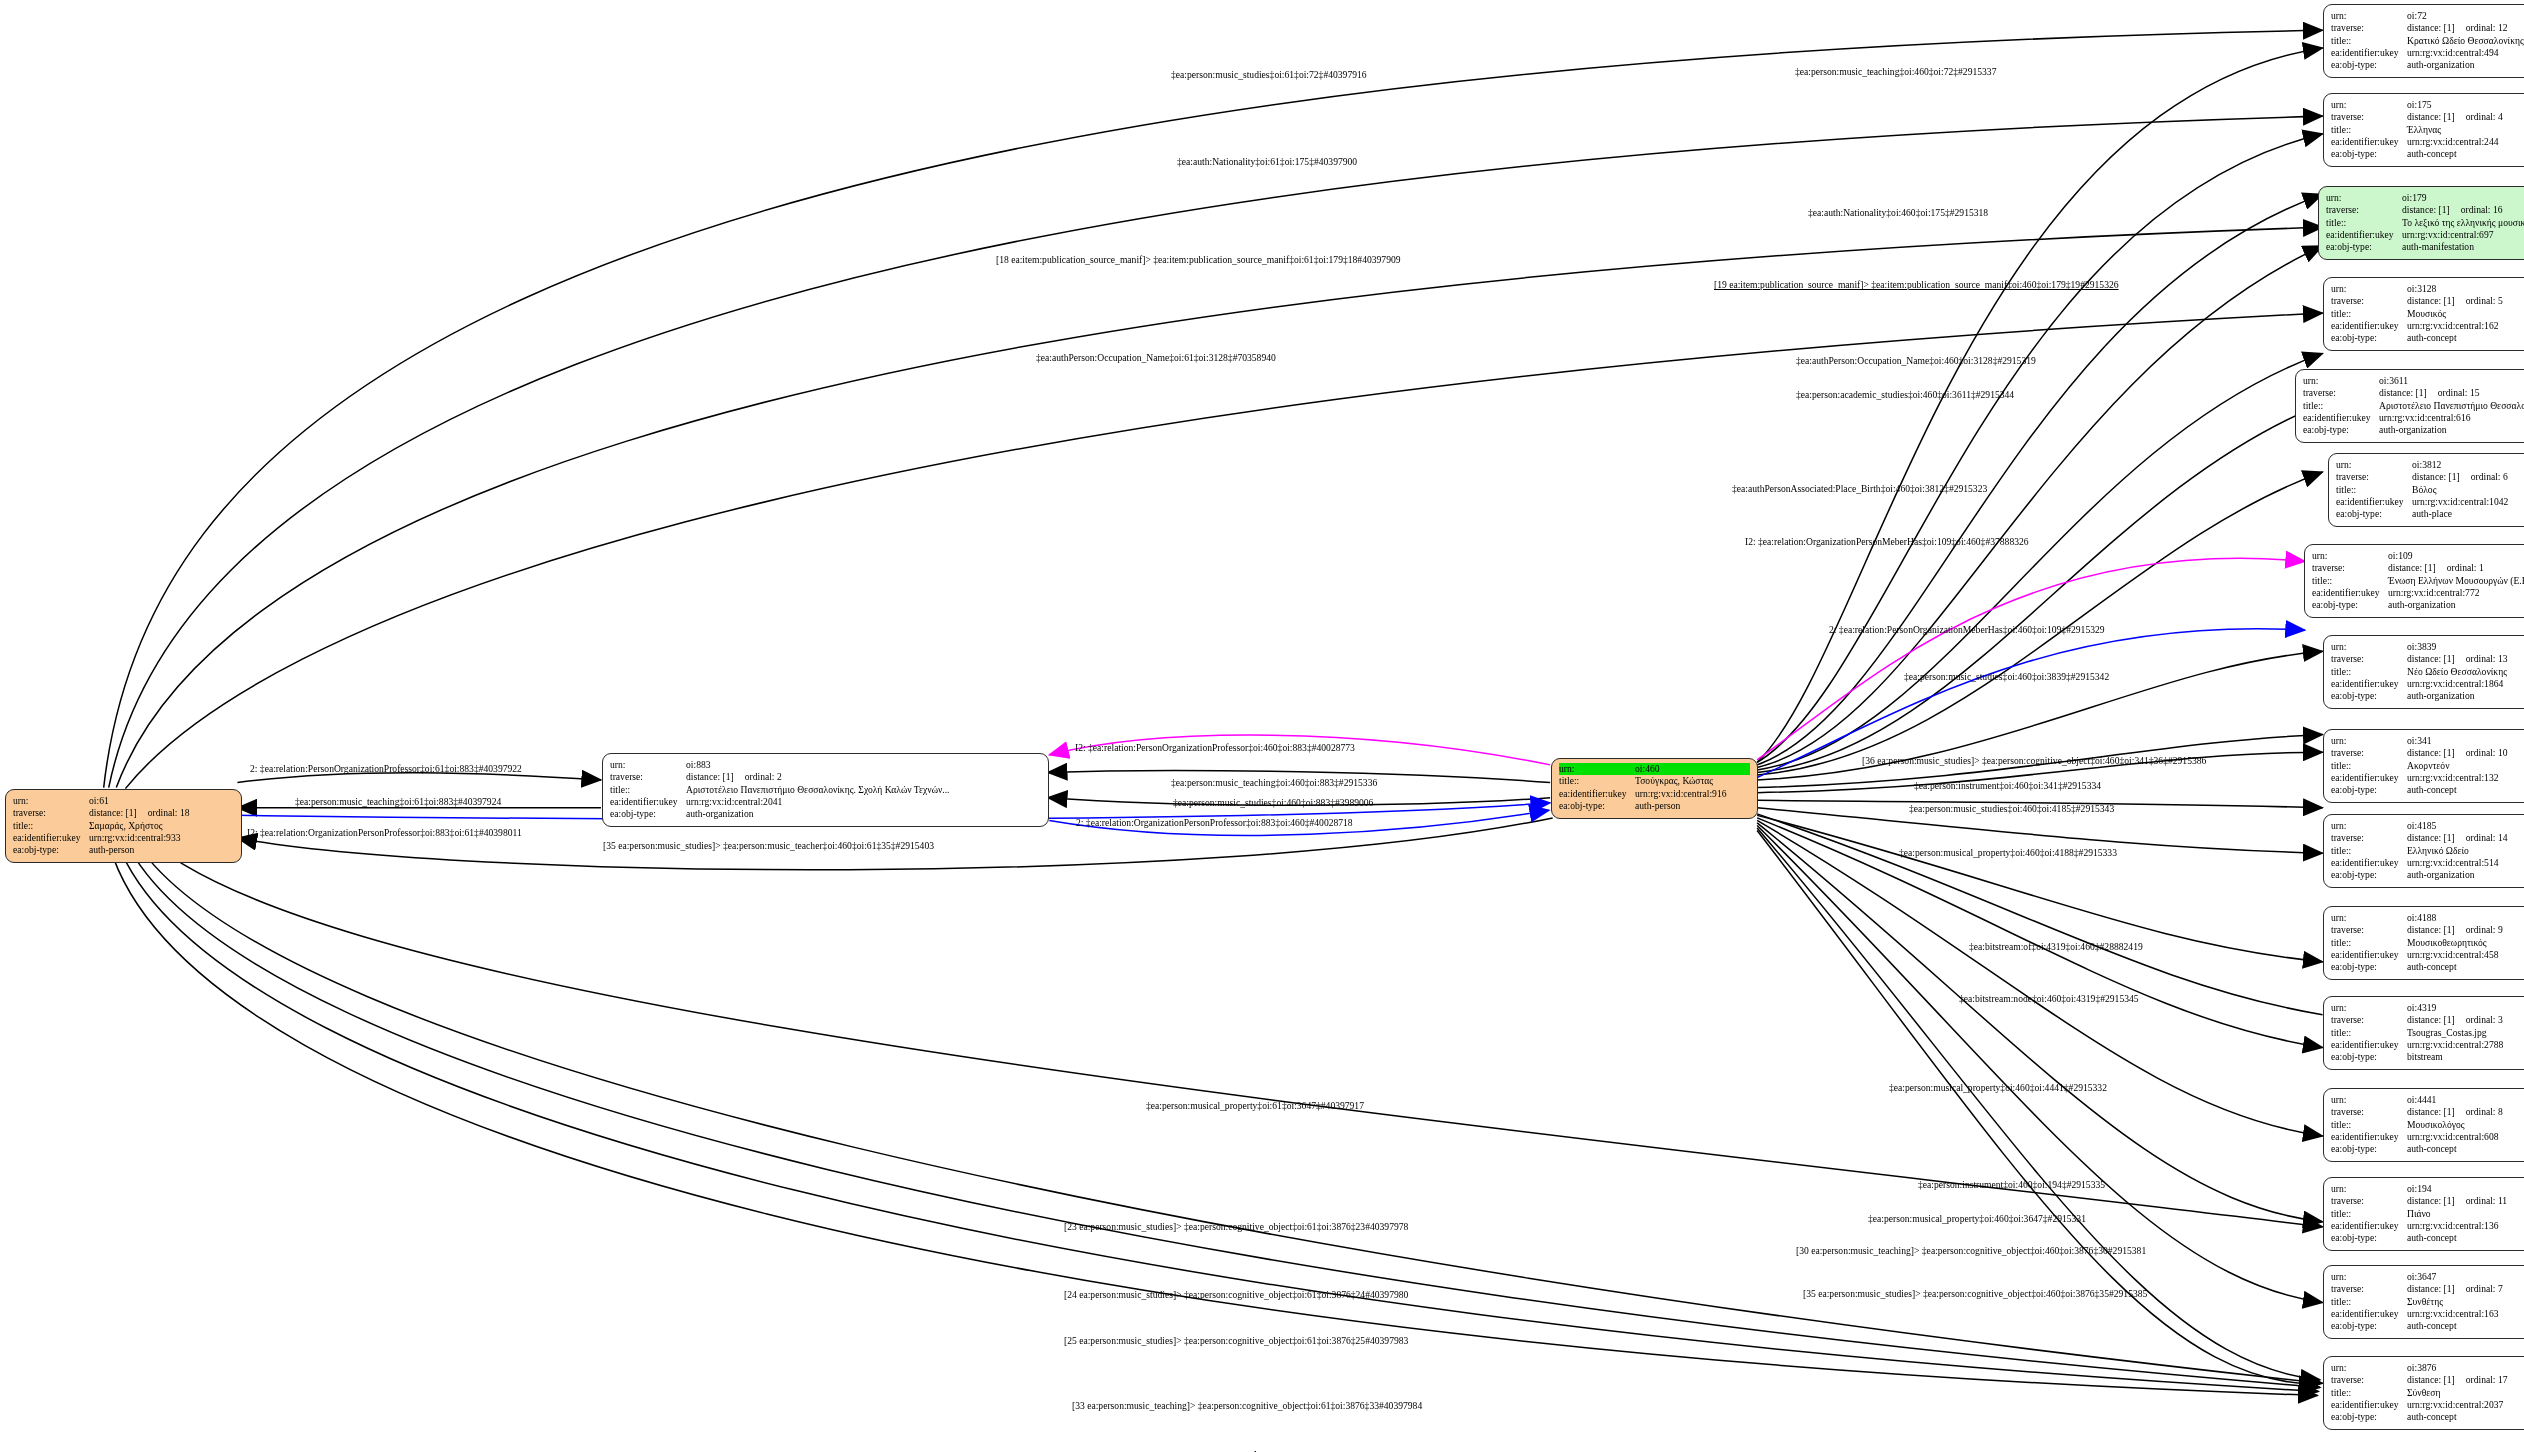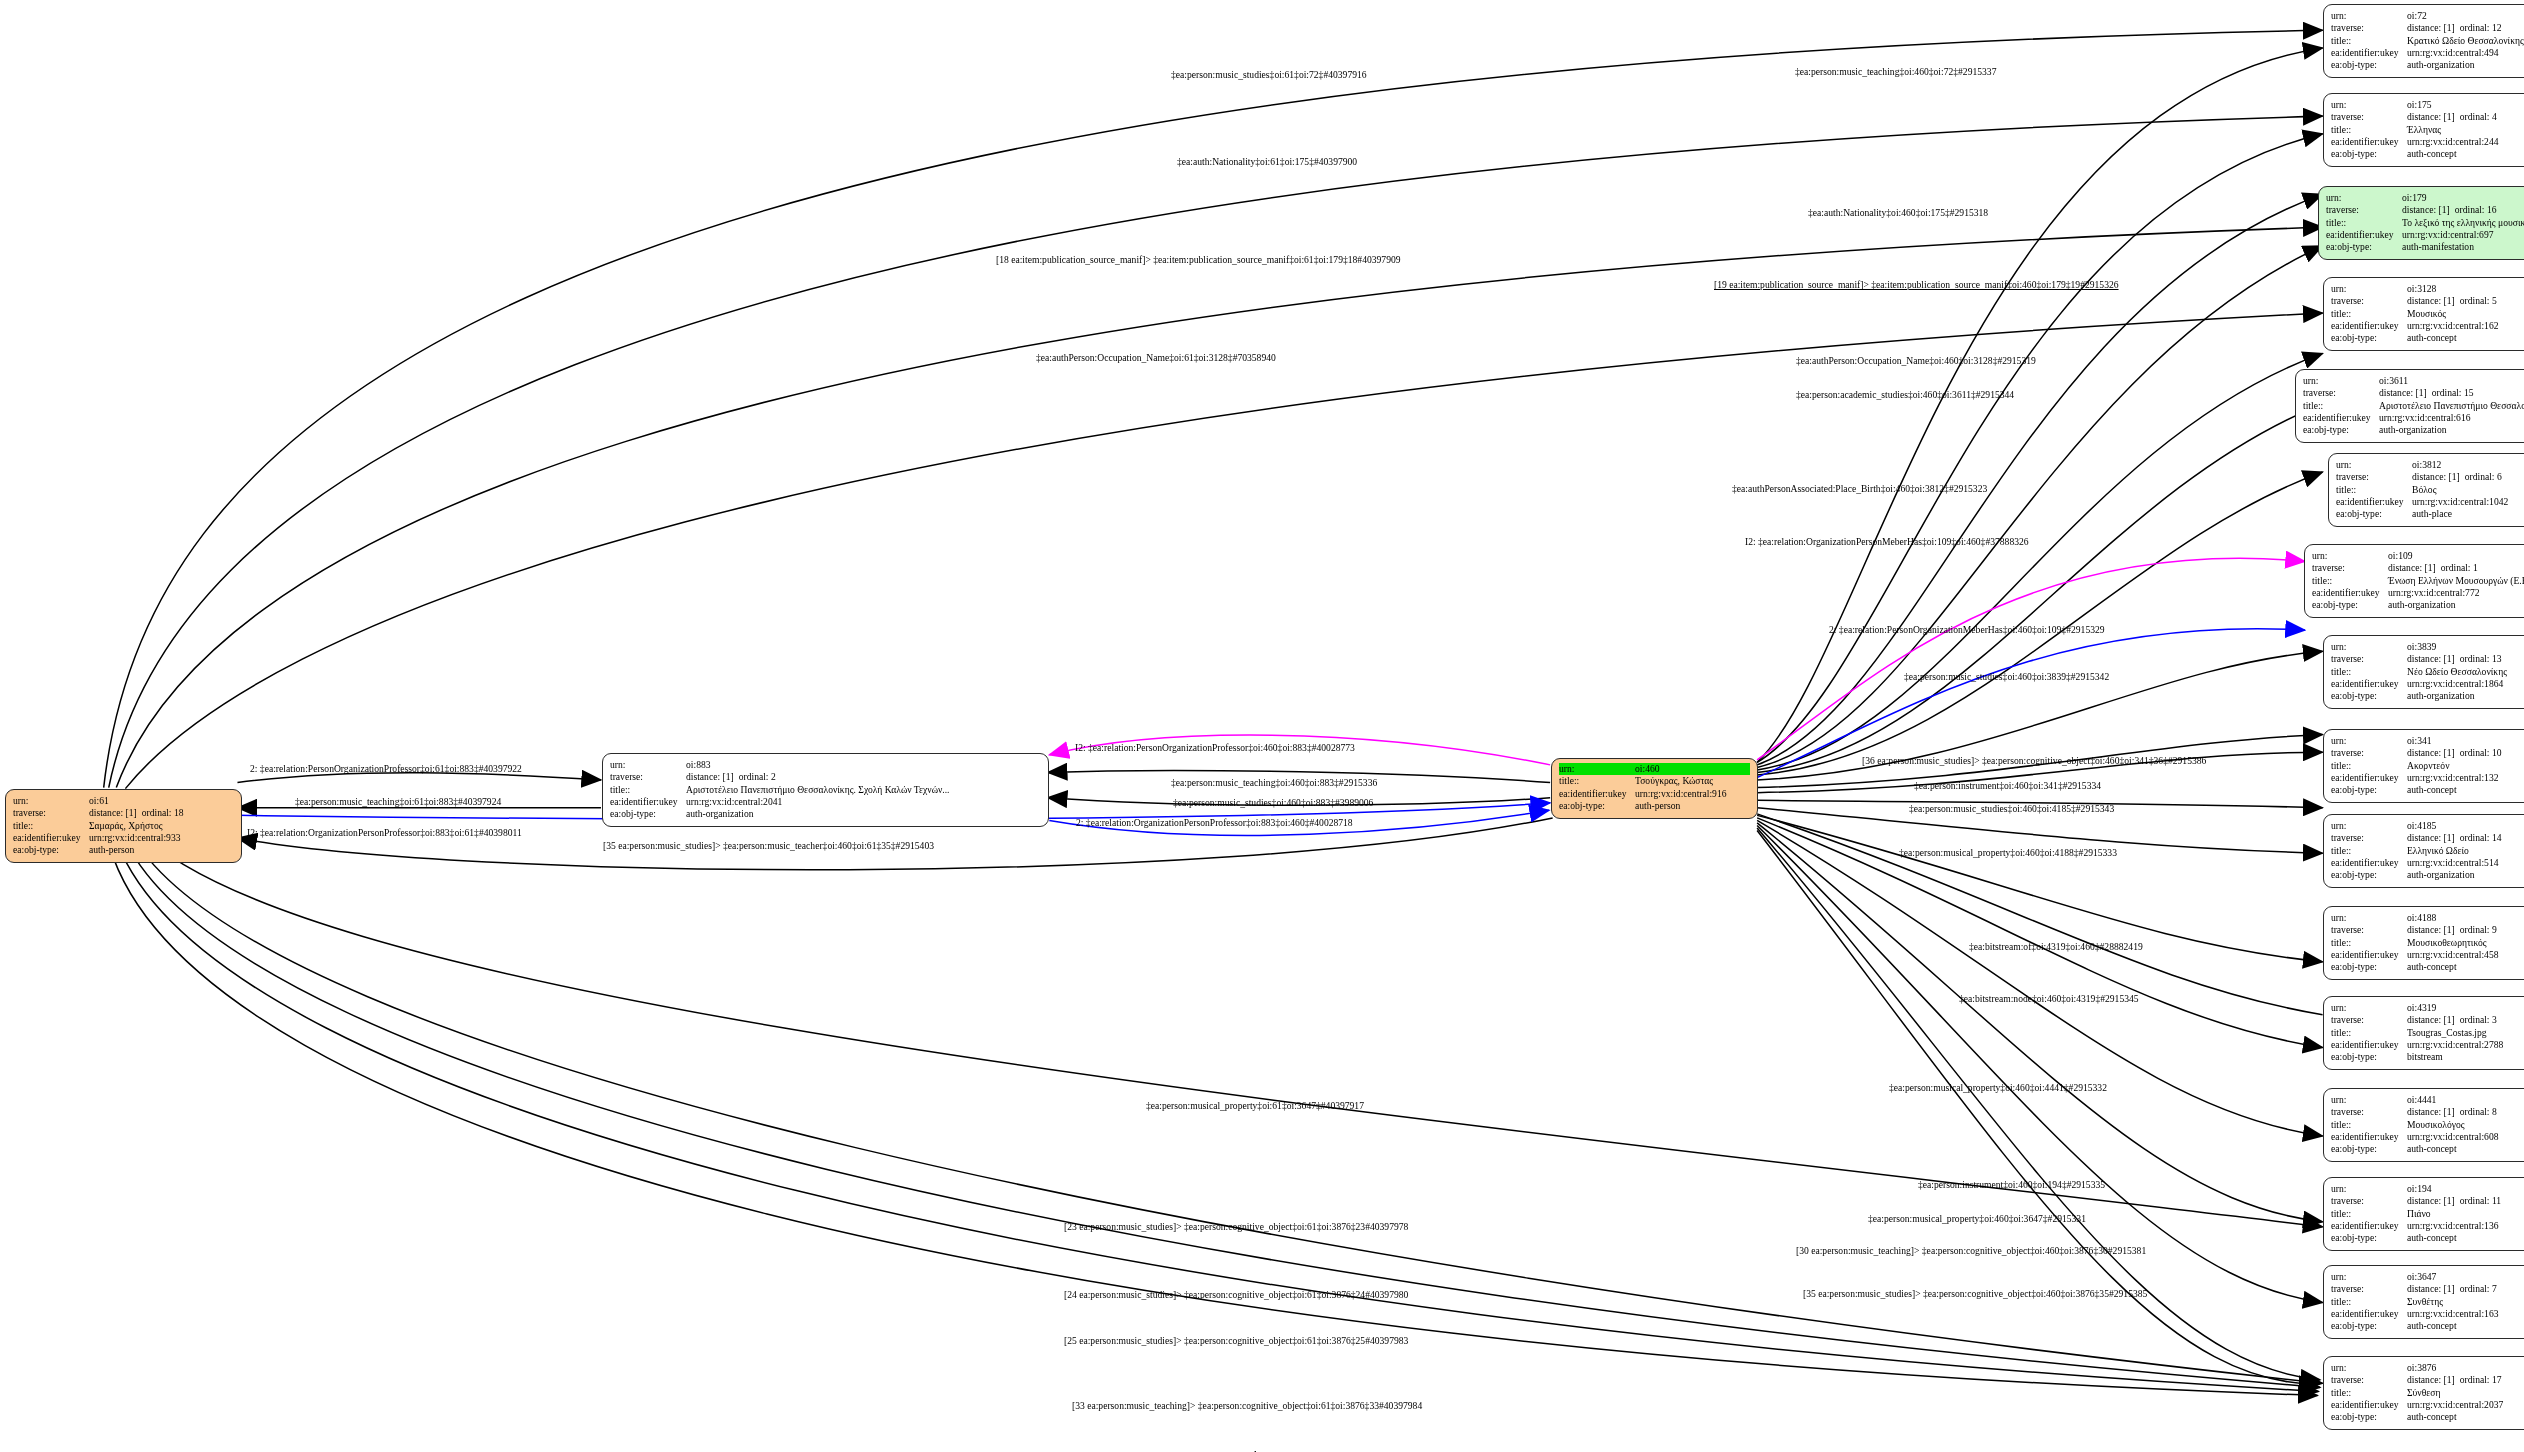--- a/index.html
+++ b/index.html
@@ -11,21 +11,21 @@
   .node{position:absolute;box-sizing:border-box;border:1px solid #2b2b2b;border-radius:9px;
         background:#ffffff;padding:5px 7px 6px 7px;}
   .node.orange{background:#fbcc99;}
   .node.lgreen{background:#ccf7cc;}
   .row{display:flex;align-items:baseline;white-space:nowrap;line-height:1.28;}
   .k{flex:0 0 auto;font-size:9.6px;}
   .v{font-size:9.6px;}
   .node .k{width:76px;}
   .node .v{flex:1 1 auto;}
   .v .sub{display:inline-block;}
-  .v .ord{margin-left:5px;}
+  .v .ord{margin-left:11px;}
   .hl{background:#00e000;}
   .row.hl .k,.row.hl .v{background:#00e000;}
 
   .elabel{position:absolute;font-size:9.6px;white-space:nowrap;line-height:1;}
   .caption{position:absolute;font-size:12px;white-space:nowrap;margin-top:24px;}
   .n-w470{width:237px;}
 </style>
 </head>
 <body>
 

